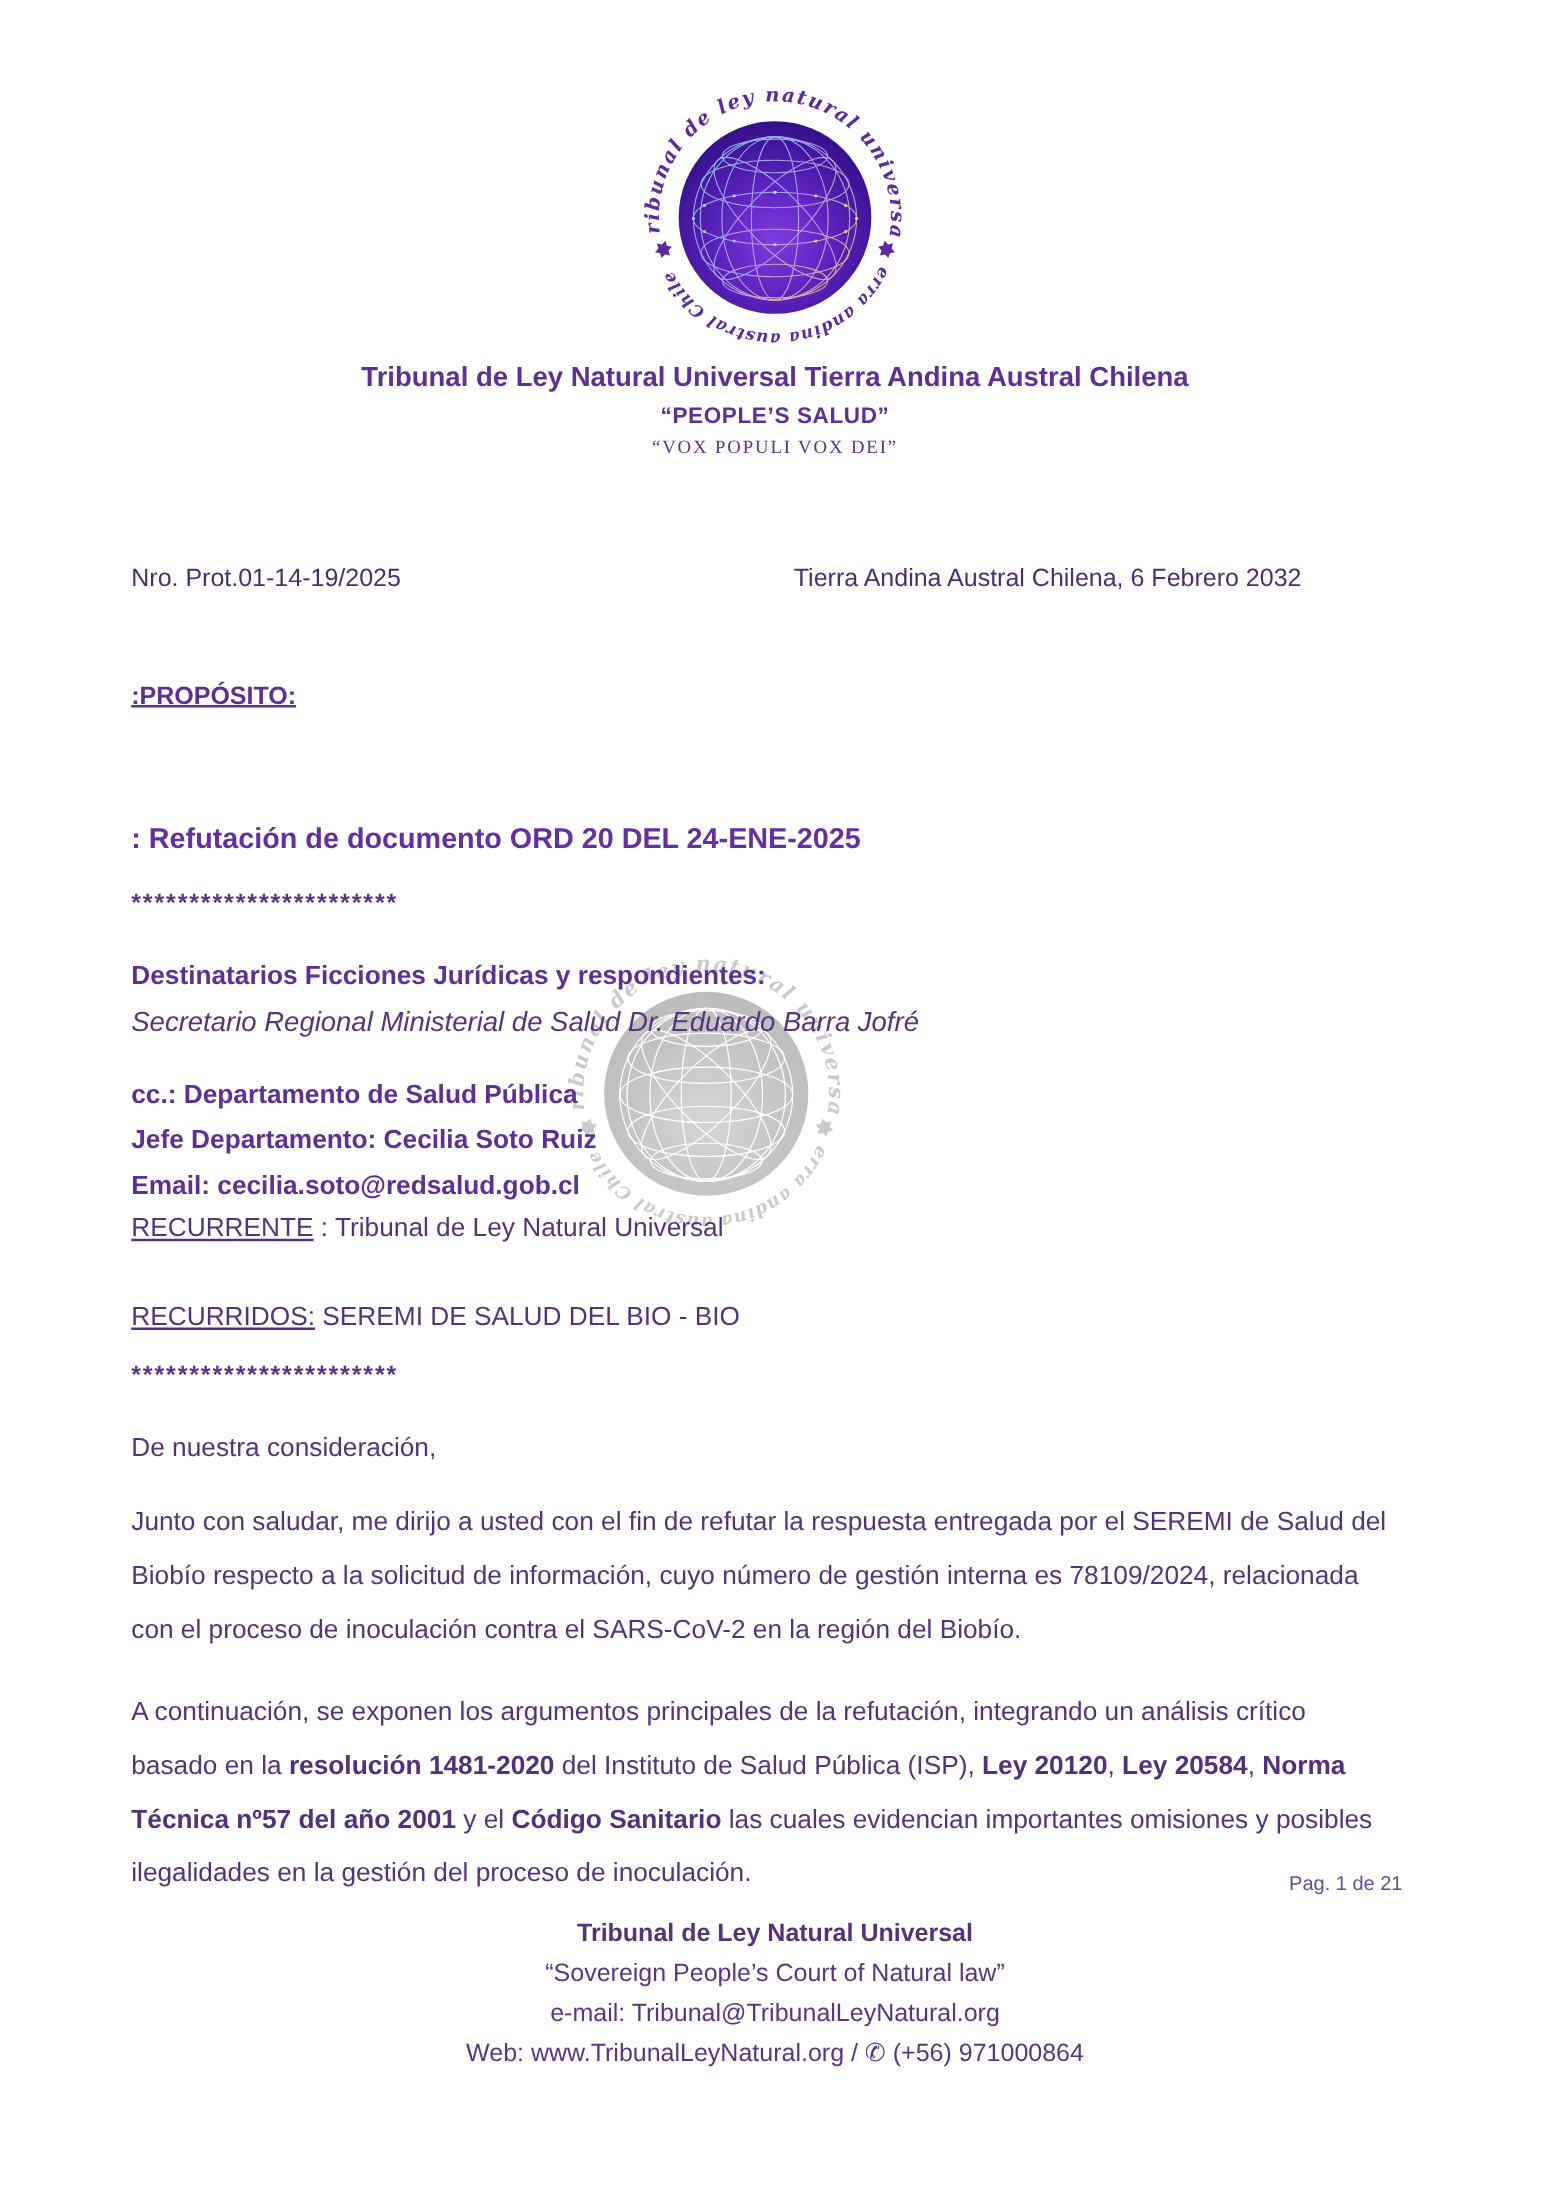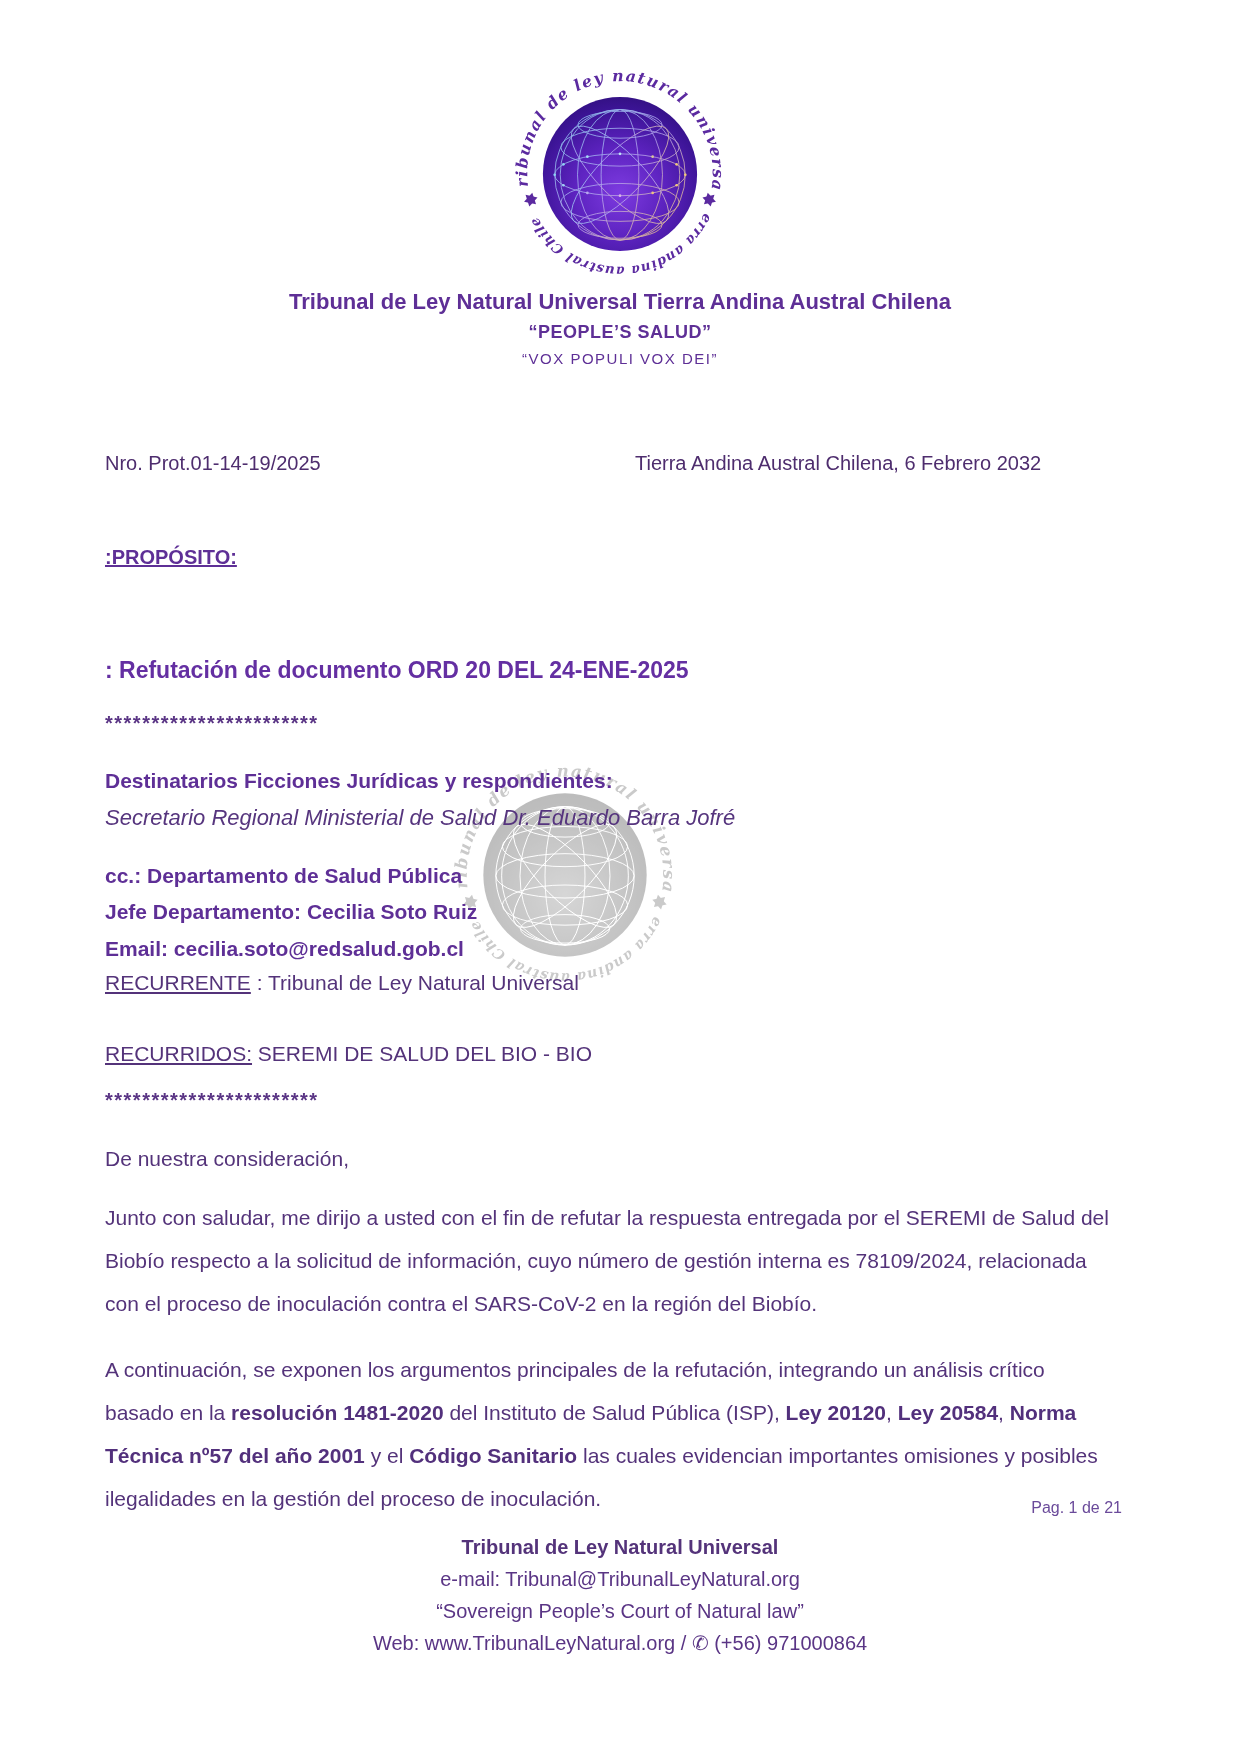--- a/index.html
+++ b/index.html
@@ -13,21 +13,21 @@
   }
   .abs{position:absolute;}
   .centered{left:0;right:0;text-align:center;}
 
   
   .logo-wrap{top:56px;left:0;right:0;display:flex;justify-content:center;}
   .logo-svg{width:236px;height:236px;display:block;}
   .arc-text{font-family:"DejaVu Serif","Liberation Serif",serif;font-style:italic;font-weight:bold;fill:#5b2aa0;}
   .doc-title{top:289px;font-size:22px;font-weight:bold;color:#5e2f96;}
   .doc-subtitle{top:322px;font-size:18px;font-weight:bold;color:#5e2f96;letter-spacing:.5px;}
-  .doc-motto{top:350px;font-size:15px;font-family:Liberation Sans, sans-serif;color:#5e2f96;letter-spacing:1.5px;}
+  .doc-motto{top:350px;font-size:15px;font-family:Liberation Serif, serif;color:#5e2f96;letter-spacing:1.5px;}
 
   
   .protocol{top:452px;left:105px;font-size:20px;color:#4e2d6e;text-align:right;}
   .dateline{top:452px;left:635px;font-size:20px;color:#4e2d6e;}
 
   
   .purpose{top:546px;left:105px;font-size:20px;font-weight:bold;color:#5e2f96;text-decoration:underline;text-align:center;}
   .subject{top:657px;left:105px;font-size:23px;font-weight:bold;color:#642fa2;}
 
   .sep{left:105px;font-size:20px;font-weight:bold;color:#5a3585;letter-spacing:1.5px;}
@@ -200,18 +200,18 @@
 
   <div class="abs sep sep2">***********************</div>
 
   <div class="abs salutation">De nuestra consideración,</div>
   <div class="abs para para1">Junto con saludar, me dirijo a usted con el fin de refutar la respuesta entregada por el SEREMI de Salud del Biobío respecto a la solicitud de información, cuyo número de gestión interna es 78109/2024, relacionada con el proceso de inoculación contra el SARS-CoV-2 en la región del Biobío.</div>
   <div class="abs para para2"><span>A continuación, se exponen los argumentos principales de la refutación, integrando un análisis crítico basado en la </span><span class="bold">resolución 1481-2020</span><span> del Instituto de Salud Pública (ISP), </span><span class="bold">Ley 20120</span><span>, </span><span class="bold">Ley 20584</span><span>, </span><span class="bold">Norma Técnica nº57 del año 2001</span><span> y el </span><span class="bold">Código Sanitario</span><span> las cuales evidencian importantes omisiones y posibles ilegalidades en la gestión del proceso de inoculación.</span></div>
 
   <div class="abs pagenum">Pag. 1 de 21</div>
   <div class="abs footer">
     <div class="org">Tribunal de Ley Natural Universal</div>
+    <div>“Sovereign People’s Court of Natural law”</div>
     <div>e-mail: Tribunal@TribunalLeyNatural.org</div>
-    <div>“Sovereign People’s Court of Natural law”</div>
     <div>Web: www.TribunalLeyNatural.org / ✆ (+56) 971000864</div>
   </div>
 
 </div>
 
 </body></html>

